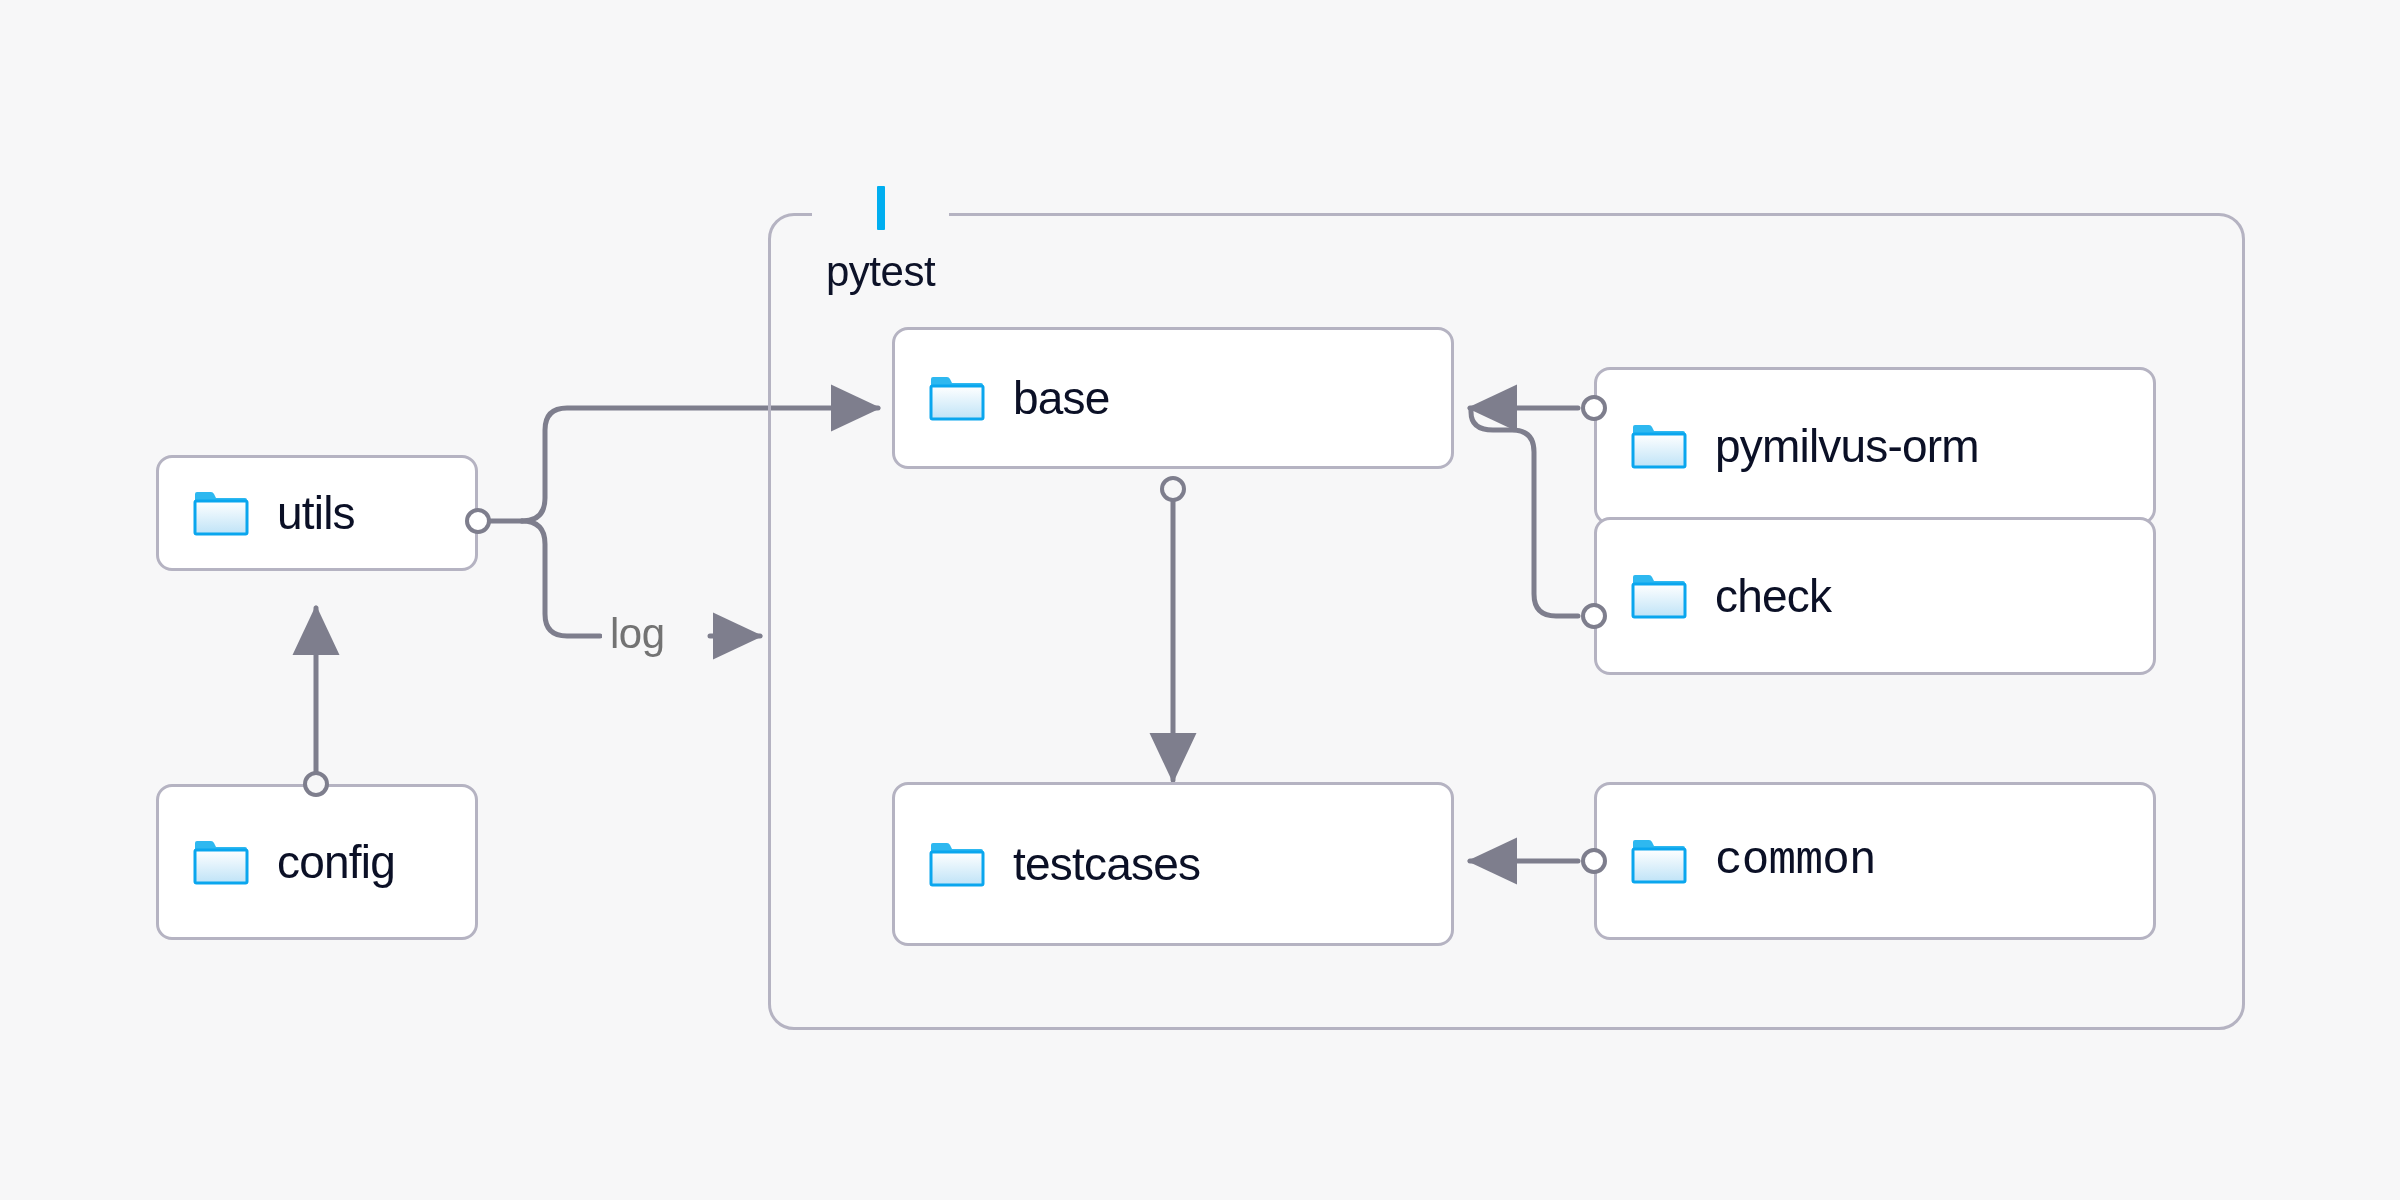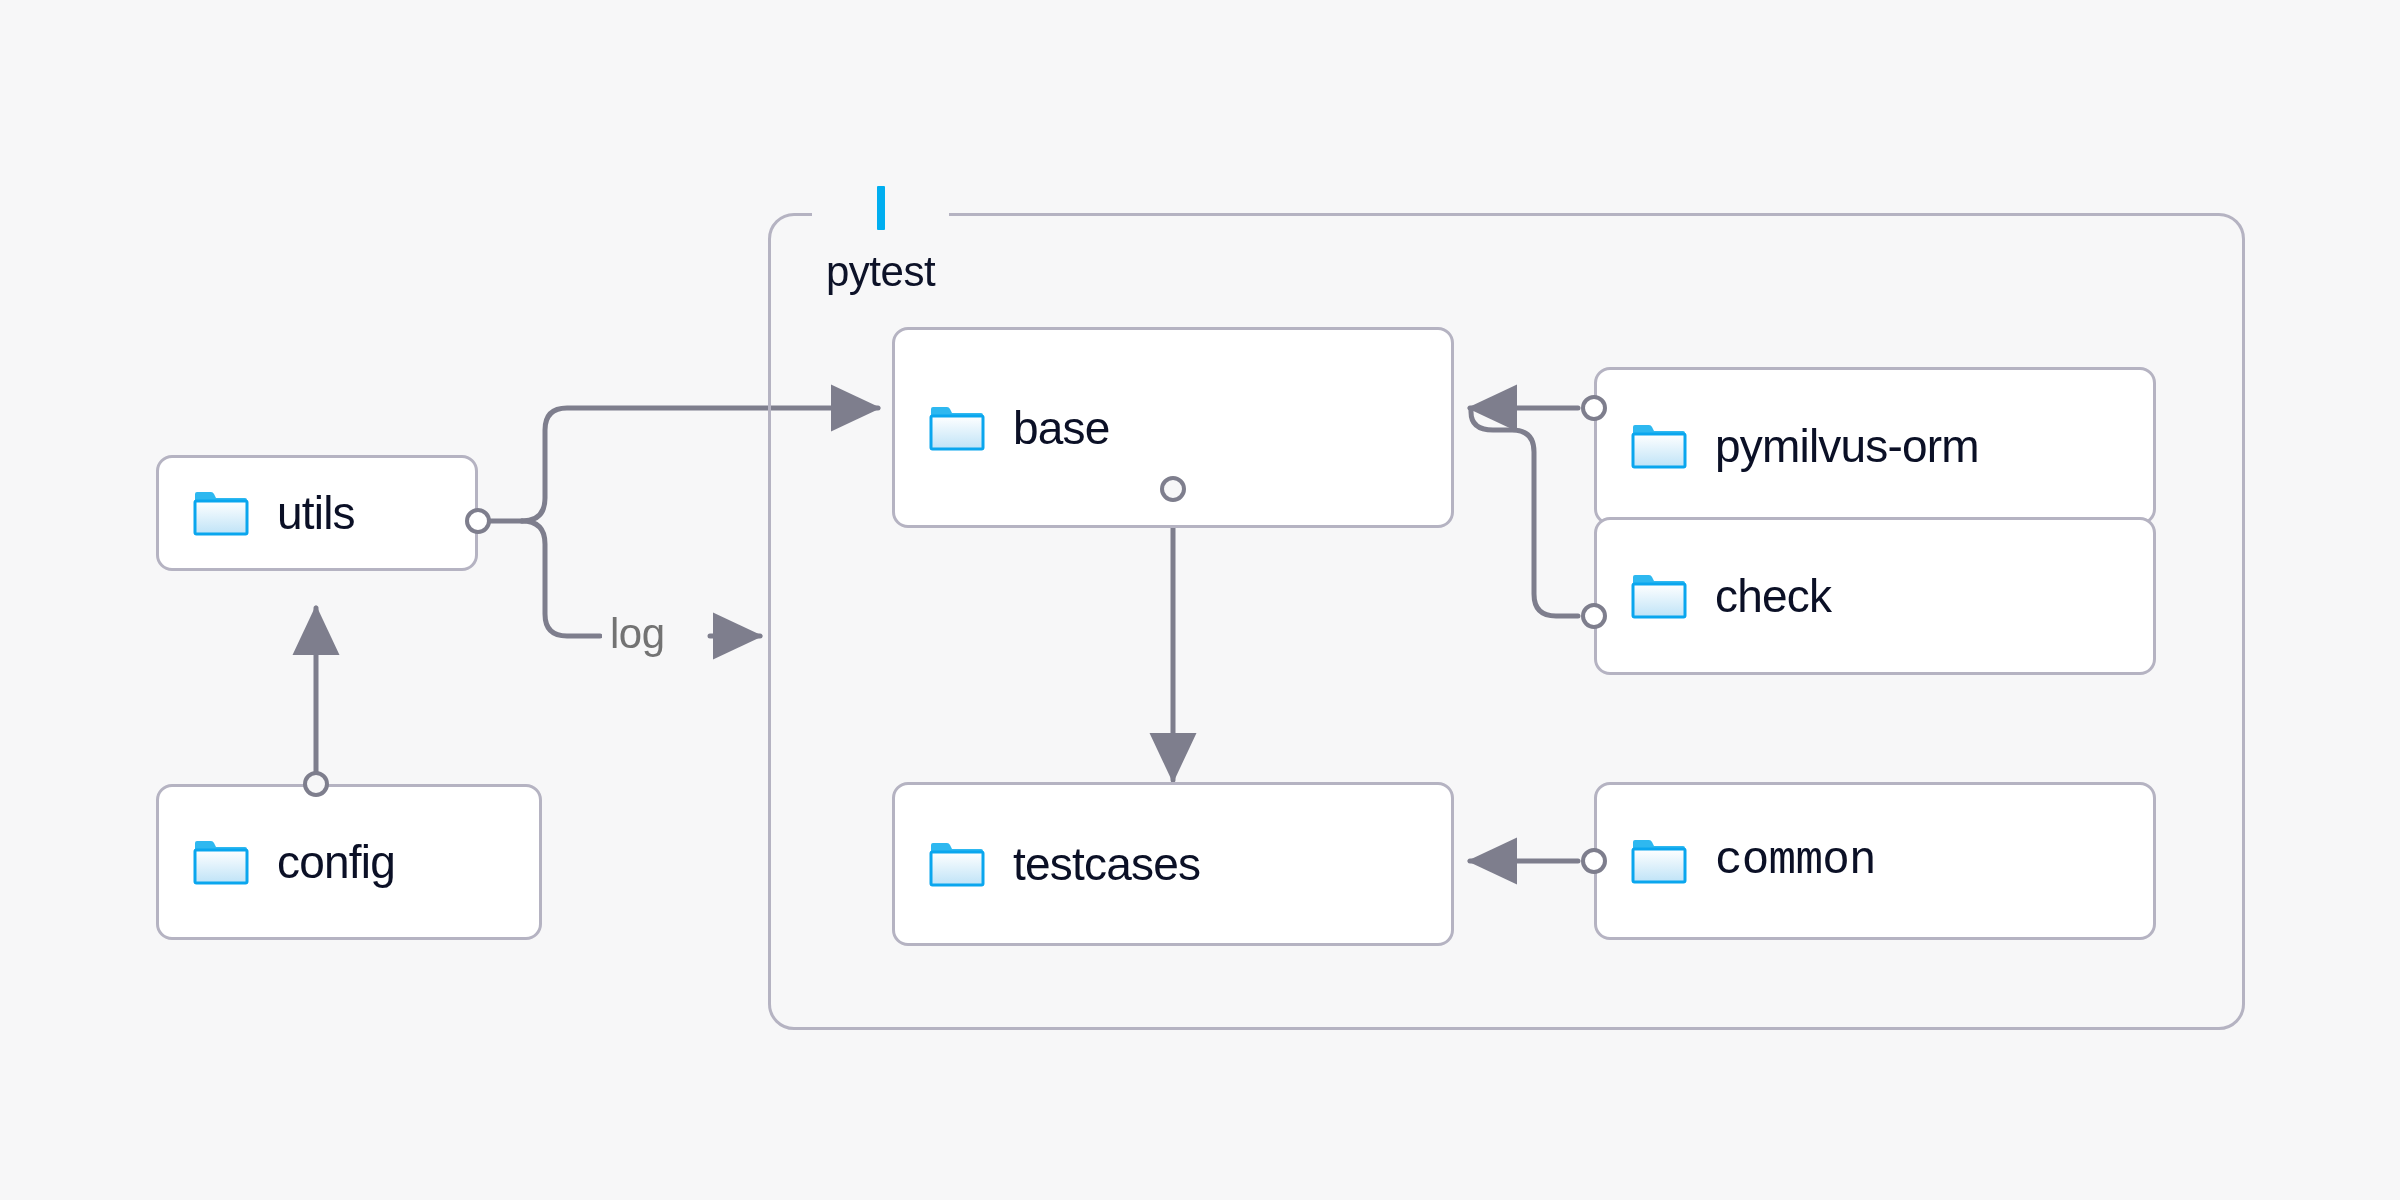--- a/index.html
+++ b/index.html
@@ -153,30 +153,30 @@
           <stop offset="100%" stop-color="#bfe3f7"></stop>
         </linearGradient>
       </defs>
       <path d="M2,9 L2,4 Q2,2 4,2 L18,2 Q20,2 21,4 L23,8 L52,8 Q54,8 54,10 L54,13 L2,13 Z" fill="#2eb8f0"></path>
       <rect x="2" y="11" width="52" height="33" rx="1.5" fill="url(#fg1)" stroke="#0aa6ee" stroke-width="3"></rect>
     </svg>
     <span class="node-label">utils</span>
   </div>
   <div class="port" style="left:465px; top:508px;"></div>
 
-  <div class="node" style="left:156px; top:784px; width:386px; height:156px;">
+  <div class="node" style="left:156px; top:784px; width:322px; height:156px;">
     <svg class="folder-icon" viewBox="0 0 56 46">
       <path d="M2,9 L2,4 Q2,2 4,2 L18,2 Q20,2 21,4 L23,8 L52,8 Q54,8 54,10 L54,13 L2,13 Z" fill="#2eb8f0"></path>
       <rect x="2" y="11" width="52" height="33" rx="1.5" fill="url(#fg1)" stroke="#0aa6ee" stroke-width="3"></rect>
     </svg>
     <span class="node-label">config</span>
   </div>
   <div class="port on-canvas" style="left:303px; top:771px;"></div>
 
-  <div class="node" style="left:892px; top:327px; width:562px; height:201px;">
+  <div class="node" style="left:892px; top:327px; width:562px; height:142px;">
     <svg class="folder-icon" viewBox="0 0 56 46">
       <path d="M2,9 L2,4 Q2,2 4,2 L18,2 Q20,2 21,4 L23,8 L52,8 Q54,8 54,10 L54,13 L2,13 Z" fill="#2eb8f0"></path>
       <rect x="2" y="11" width="52" height="33" rx="1.5" fill="url(#fg1)" stroke="#0aa6ee" stroke-width="3"></rect>
     </svg>
     <span class="node-label">base</span>
   </div>
   <div class="port on-canvas" style="left:1160px; top:476px;"></div>
 
   <div class="node" style="left:892px; top:782px; width:562px; height:164px;">
     <svg class="folder-icon" viewBox="0 0 56 46">

